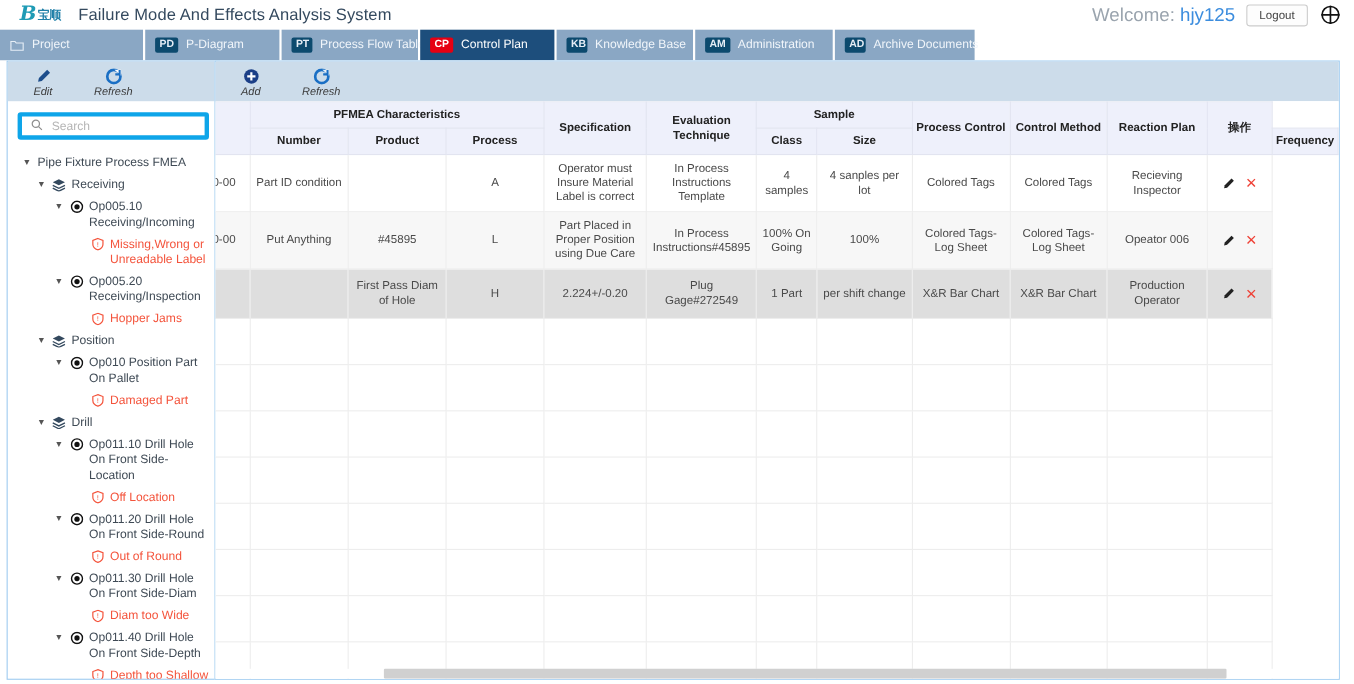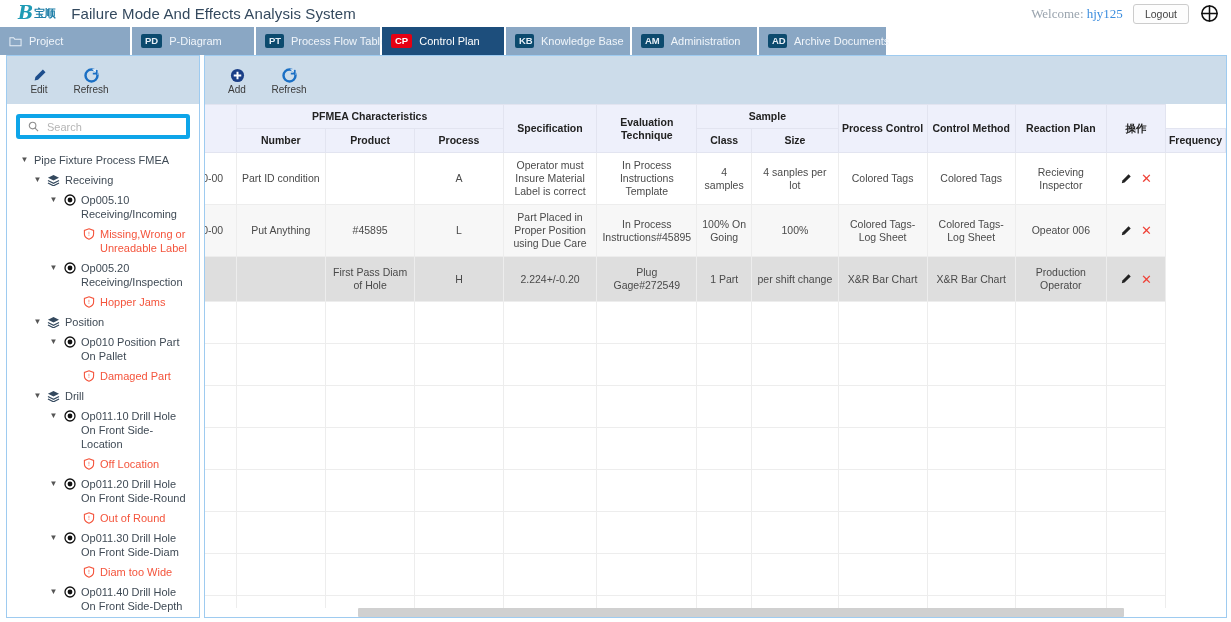--- a/index.html
+++ b/index.html
@@ -30,21 +30,21 @@
     font-size: 11px; color: #1f7fa8; font-weight: bold; letter-spacing: -0.5px;
   }
   .app-title {
     margin-left: 16px;
     font-size: 15px; color: #34495e; letter-spacing: 0.1px;
   }
   .topbar-right {
     margin-left: auto; display: flex; align-items: center; gap: 10px;
     margin-right: 12px;
   }
-  .welcome { font-size: 13px; color: #9aa4ae; font-family: Liberation Serif, serif; }
+  .welcome { font-size: 17px; color: #9aa4ae; }
   .welcome .user { color: #3c8dde; }
   .logout-btn {
     font-size: 10.5px; color: #444; background: #fdfdfd;
     border: 1px solid #ccc; border-radius: 3px;
     padding: 3px 11px; cursor: pointer;
   }
   .globe-icon {
     width: 20px; height: 20px; display: inline-flex;
     align-items: center; justify-content: center; cursor: pointer;
   }
@@ -79,28 +79,28 @@
   .workspace {
     position: absolute; left: 0; top: 55px; width: 1231px; height: 567px;
     background: #ffffff;
   }
   .panel-sidebar {
     position: absolute; left: 6px; top: 0; width: 194px; height: 563px;
     border: 1px solid #9ecbf0; background: #ffffff;
     display: flex; flex-direction: column;
   }
   .panel-main {
-    position: absolute; left: 204px; top: 0; width: 1023px; height: 563px;
+    position: absolute; left: 195px; top: 0; width: 1023px; height: 563px;
     border: 1px solid #9ecbf0; background: #ffffff;
     display: flex; flex-direction: column;
   }
   .toolbar {
-    height: 48px; background: #ccdcea;
-    display: flex; align-items: center; gap: 4px;
-    padding-left: 8px; flex: none;
+    height: 36px; background: #ccdcea;
+    display: flex; align-items: center; gap: 16px;
+    padding-left: 8px; flex: none; font-style: italic;
   }
   .tool-btn {
     width: 48px; display: flex; flex-direction: column; align-items: center;
     gap: 1px; cursor: pointer; padding-top: 2px;
   }
   .tool-btn .ticon { height: 15px; display: flex; align-items: center; justify-content: center; }
   .tool-btn .tlbl { font-size: 10px; color: #3a3a3a; }
 
   
   .sidebar-body { flex: 1; padding: 10px 9px 0 9px; overflow: hidden; }

